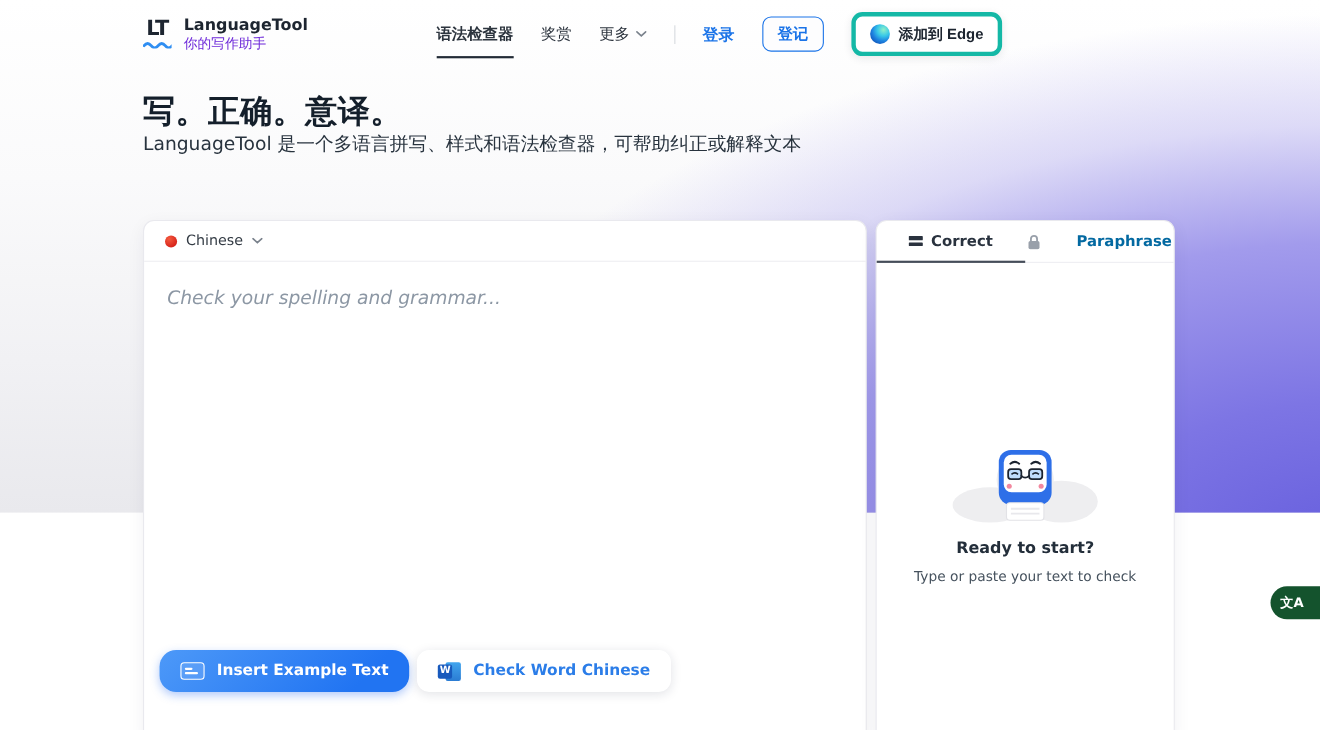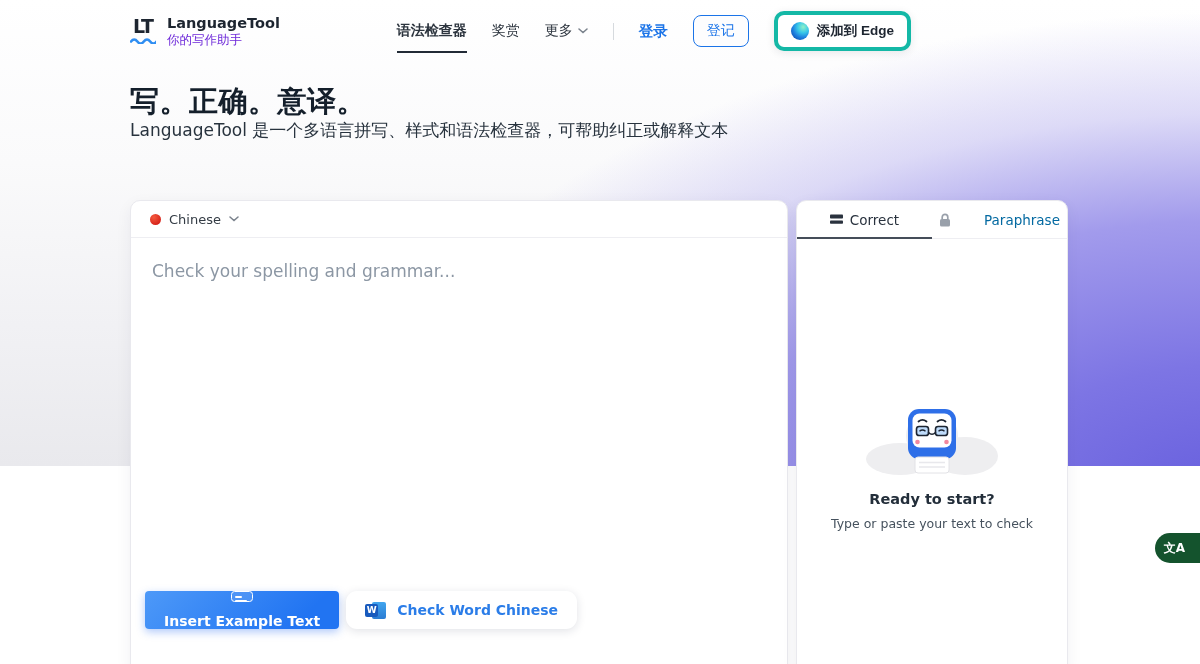--- a/index.html
+++ b/index.html
@@ -30,21 +30,21 @@
   .logo-name { font-size:14.5px; font-weight:800; color:#1d2530; }
   .logo-tagline { font-size:12.5px; color:#6d28d9; }
 
   .nav { margin-left:auto; display:flex; align-items:center; gap:25px; }
   .nav-item { position:relative; font-size:14px; color:#2c343e; cursor:pointer; display:flex; align-items:center; gap:5px; }
   .nav-item.active { font-weight:bold; }
   .nav-item.active::after { content:""; position:absolute; left:0; right:0; bottom:-13px; height:2.5px; background:#222b36; }
   .nav-divider { width:1px; height:17px; background:#d6dade; }
   .login-link { font-size:14.5px; font-weight:bold; color:#1b74e8; cursor:pointer; }
   .signup-btn {
-    border:1.5px solid #1b74e8; color:#1b74e8; font-weight:normal; font-size:14px;
+    border:1.5px solid #1b74e8; color:#1b74e8; font-weight:bold; font-size:14px;
     border-radius:8px; padding:6px 13px; background:#fdfdfe; cursor:pointer;
   }
   .edge-btn {
     display:flex; align-items:center; gap:8px; background:#ffffff;
     border:4px solid #14b8a6; border-radius:10px; padding:7px 13px;
     font-size:13.5px; font-weight:bold; color:#1d2530; cursor:pointer;
     box-shadow:0 2px 8px rgba(25,35,60,.10);
   }
   .edge-icon {
     width:18px; height:18px; border-radius:50%;
@@ -62,49 +62,48 @@
     margin-top:36px;
   }
   .editor-card { left:130px; top:164px; width:658px; height:477px; }
   .results-card { left:796px; top:164px; width:272px; height:477px; display:flex; flex-direction:column; }
 
   
   .lang-bar { height:37px; display:flex; align-items:center; gap:8px; padding:0 19px; border-bottom:1px solid #eeeef2; cursor:pointer; }
   .flag-dot { width:11px; height:11px; border-radius:50%; background:radial-gradient(circle at 35% 30%, #f4593e 0%, #d8261c 70%); }
   .lang-label { font-size:13px; color:#333b44; }
   .editor-area { position:relative; height:402px; cursor:text; }
-  .editor-placeholder { padding:23px 21px; font-size:17px; color:#8c97a4; }
+  .editor-placeholder { padding:23px 21px; font-size:17px; color:#8c97a4;font-style:italic; }
   .editor-actions { position:absolute; left:14px; bottom:11px; display:flex; gap:7px; }
   .btn-insert {
     height:38px; display:flex; align-items:center; gap:11px; padding:0 19px;
-    border-radius:4px; border:none; cursor:pointer;
+    border-radius:15px; border:none; cursor:pointer;
     background:linear-gradient(135deg,#4d99f8 0%,#2174f2 80%);
     color:#ffffff; font-weight:bold; font-size:14px;
     box-shadow:0 3px 9px rgba(30,100,240,.35);
     font-family:inherit;
-    flex-direction:column;
   }
   .doc-icon { position:relative; width:22px; height:16px; border:1.8px solid #ffffff; border-radius:3.5px; background:rgba(255,255,255,.12); }
   .doc-line1 { position:absolute; left:3px; top:3.5px; width:7px; height:2px; background:#ffffff; border-radius:1px; }
   .doc-line2 { position:absolute; left:3px; top:7.5px; width:12px; height:2px; background:#ffffff; border-radius:1px; }
   .btn-word {
     height:38px; display:flex; align-items:center; gap:11px; padding:0 19px;
     border-radius:11px; border:none; cursor:pointer; background:#ffffff;
     color:#2b7de8; font-weight:bold; font-size:14px;
     box-shadow:0 2px 10px rgba(20,30,60,.13);
     font-family:inherit;
   }
   .word-icon { position:relative; width:21px; height:19px; }
   .word-page { position:absolute; right:0; top:1px; width:14px; height:17px; border-radius:2px; background:linear-gradient(180deg,#41a5ee,#2b7cd3); }
   .word-w { position:absolute; left:0; top:3px; width:13px; height:13px; border-radius:2px; background:#185abd; color:#fff;
             font-size:9px; font-weight:bold; display:flex; align-items:center; justify-content:center; }
 
   
   .tabs { position:relative; height:38px; display:flex; border-bottom:1px solid #eeeef2; flex:0 0 auto; }
-  .tab { flex:1; display:flex; align-items:center; justify-content:center; gap:7px; font-size:13.5px; font-weight:normal; cursor:pointer; }
+  .tab { flex:1; display:flex; align-items:center; justify-content:center; gap:7px; font-size:13.5px; font-weight:bold; cursor:pointer; }
   .tab-correct { color:#29323e; }
   .tab-paraphrase { color:#0369a1;gap:33px; }
   .tab-underline { position:absolute; left:0; bottom:-1px; width:50%; height:2.5px; background:#454d59; }
 
   .panel-body { flex:1 1 auto; display:flex; align-items:center; justify-content:center; }
   .empty-state { text-align:center; margin-top:18px; }
   .empty-title { font-size:14.5px; font-weight:bold; color:#232e3a; margin-top:9px; }
   .empty-sub { font-size:12.5px; color:#46525e; margin-top:9px; }
 
   .picky-bar { flex:0 0 auto; height:31px; border-top:1px solid #eeeef2; display:flex; align-items:center; gap:8px; padding:0 14px; }

